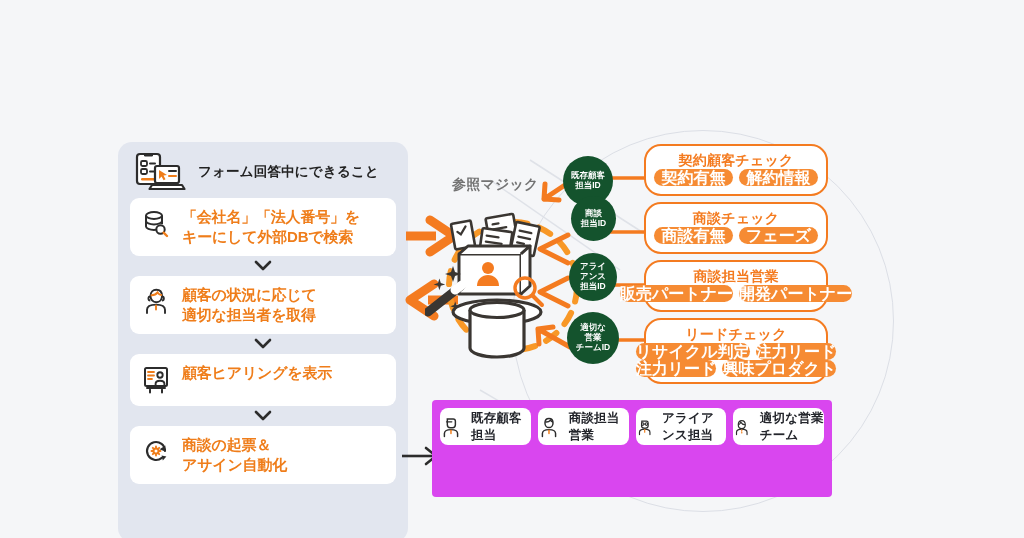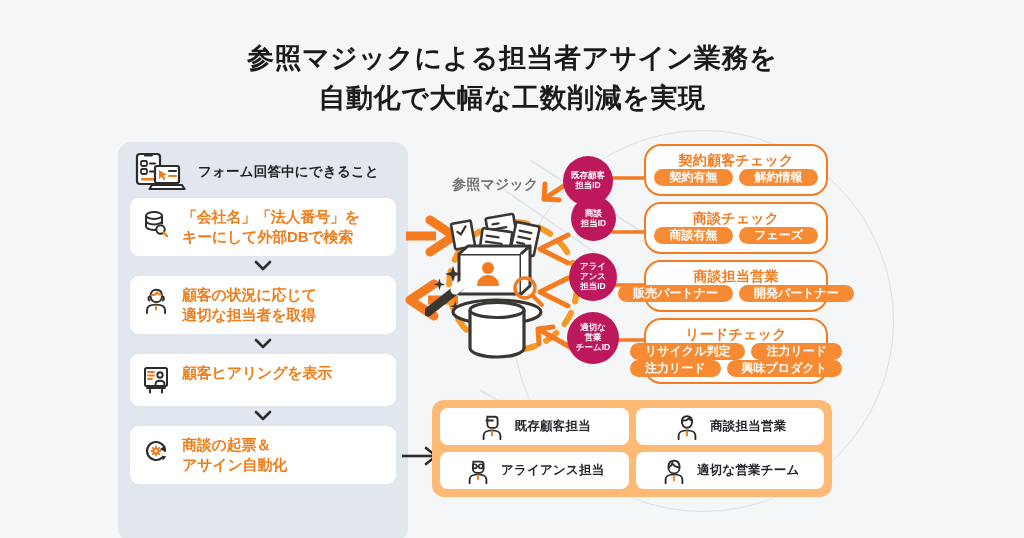--- a/index.html
+++ b/index.html
@@ -127,21 +127,21 @@
     left: 425px;
     top: 200px;
     width: 160px;
     height: 165px;
   }
 
   
   .id-bubble {
     position: absolute;
     border-radius: 50%;
-    background: #be185d;
+    background: #14532d;
     color: #ffffff;
     display: flex;
     flex-direction: column;
     align-items: center;
     justify-content: center;
     text-align: center;
     font-weight: bold;
     line-height: 1.15;
     box-sizing: border-box;
   }
@@ -169,42 +169,42 @@
   .tag-row {
     display: flex;
     gap: 6px;
     width: 100%;
     justify-content: center;
   }
   .tag {
     background: #f68b33;
     color: #ffffff;
     border-radius: 9px;
-    font-size: 12px;
+    font-size: 16px;
     font-weight: bold;
     line-height: 15px;
-    padding: 1px 15px;
+    padding: 1px 0;
     text-align: center;
     flex: 1 1 0;
     white-space: nowrap;
   }
 
   
   .bottom-panel {
     position: absolute;
     left: 432px;
     top: 400px;
     width: 400px;
     height: 97px;
-    background: #fdba74;
-    border-radius: 12px;
+    background: #d946ef;
+    border-radius: 4px;
     padding: 8px;
     box-sizing: border-box;
     display: grid;
-    grid-template-columns: 1fr 1fr;
+    grid-template-columns: 1fr 1fr 1fr 1fr;
     grid-template-rows: 1fr 1fr;
     gap: 7px;
   }
   .person-card {
     background: #ffffff;
     border-radius: 8px;
     display: flex;
     align-items: center;
     justify-content: center;
     gap: 9px;
@@ -215,24 +215,20 @@
     color: #23252b;
     letter-spacing: 0.2px;
   }
   .person-icon { width: 28px; height: 28px; display: block; }
 </style>
 </head>
 <body>
 
 <div id="stage">
 
-  <div class="title-block">
-    <span class="title-line">参照マジックによる担当者アサイン業務を</span>
-    <span class="title-line">自動化で大幅な工数削減を実現</span>
-  </div>
 
   <div class="deco-circle"></div>
   <svg class="arrow-abs" style="left:470px; top:140px; width:420px; height:340px;" viewBox="0 0 420 340">
     <path d="M20 40 L150 130" stroke="#dfe2e8" stroke-width="1.5" fill="none"></path>
     <path d="M60 20 L200 110" stroke="#dfe2e8" stroke-width="1.5" fill="none"></path>
     <path d="M10 250 L130 320" stroke="#dfe2e8" stroke-width="1.5" fill="none"></path>
     <path d="M55 300 L175 335" stroke="#dfe2e8" stroke-width="1.5" fill="none"></path>
   </svg>
 
   <div class="left-panel">

